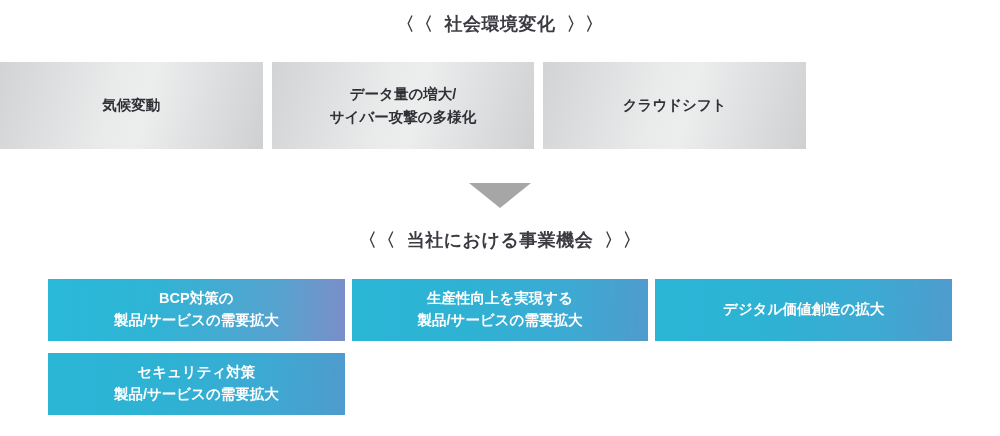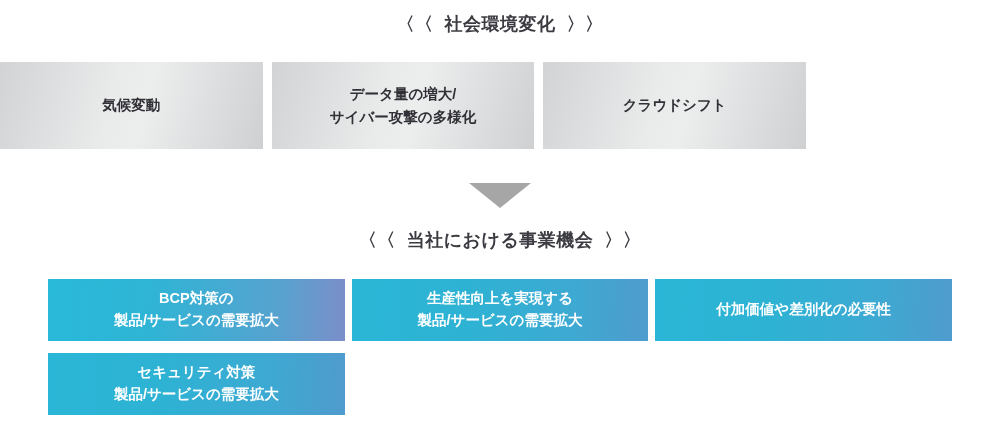--- a/index.html
+++ b/index.html
@@ -124,19 +124,19 @@
 <div class="opps-grid">
   <div class="opp-box shade-a">
     <span class="txt">BCP対策の
 製品/サービスの需要拡大</span>
   </div>
   <div class="opp-box shade-b">
     <span class="txt">生産性向上を実現する
 製品/サービスの需要拡大</span>
   </div>
   <div class="opp-box shade-b">
-    <span class="txt">付加価値や差別化の必要性</span>
+    <span class="txt">デジタル価値創造の拡大</span>
   </div>
   <div class="opp-box shade-b">
     <span class="txt">セキュリティ対策
 製品/サービスの需要拡大</span>
   </div>
 </div>
 
 </body></html>

